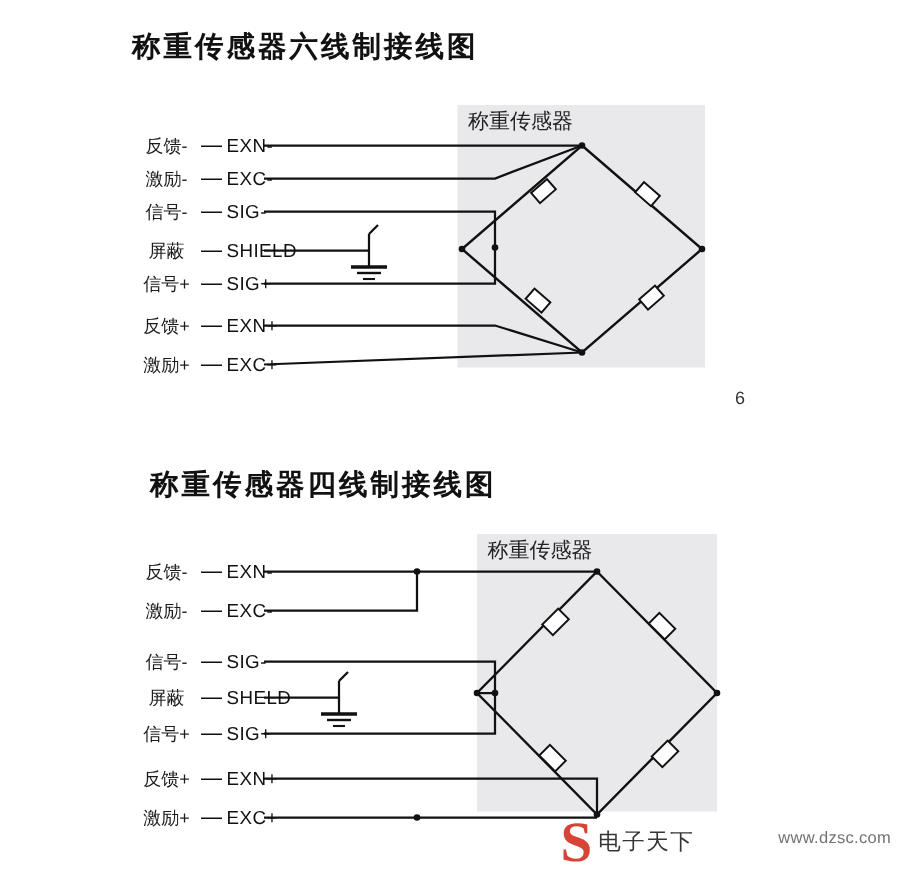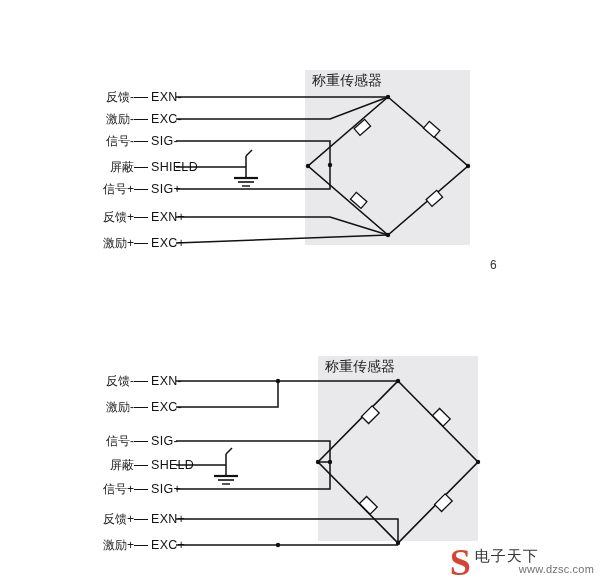--- a/index.html
+++ b/index.html
@@ -41,21 +41,21 @@
     position: absolute;
     height: 18px;
     display: flex;
     align-items: center;
     white-space: nowrap;
   }
   .label-cn {
     font-size: 12px;
     color: #1a1a1a;
     width: 46px;
-    text-align: right;
+    text-align: center;
     letter-spacing: 0px;
   }
   .label-dash {
     display: inline-block;
     width: 14px;
     height: 0;
     border-top: 1.6px solid #111;
     margin-right: 3px;
   }
   .label-en {
@@ -103,40 +103,42 @@
   .wm-logo {
     font-size: 38px;
     font-weight: bold;
     color: #d33a2c;
     font-family: "Liberation Serif", serif;
     line-height: 34px;
     text-shadow: 0 0 2px rgba(255,255,255,0.6);
   }
   .wm-text {
     display: flex;
-    flex-direction: column;
+    flex-direction: row;
     line-height: 1.05;
+    gap: 12px;
   }
   .wm-title {
     font-size: 15px;
     color: #2b2b2b;
     letter-spacing: 1px;
   }
   .wm-url {
     font-size: 11px;
     color: #6a6a6a;
     letter-spacing: 0.2px;
     margin-left: 44px;
   }
 </style>
 </head>
 <body>
 
 <div class="diagram" id="diagram-six">
 
+  <div class="diagram-title">称重传感器六线制接线图</div>
 
   <div class="sensor-box" style="left:305px; top:70px; width:165px; height:175px;"></div>
   <div class="sensor-caption" style="left:312px; top:72px;">称重传感器</div>
 
   <div class="labels">
     <div class="label-row" style="left:88px; top:88px;">
       <span class="label-cn">反馈-</span>
       <span class="label-dash"></span>
       <span class="label-en">EXN-</span>
     </div>
@@ -208,20 +210,21 @@
       <circle cx="468" cy="166" r="2.2"></circle>
       <circle cx="330" cy="165" r="2.2"></circle>
     </g>
   </svg>
 
   <div class="page-number">6</div>
 </div>
 
 <div class="diagram" id="diagram-four">
 
+  <div class="diagram-title">称重传感器四线制接线图</div>
 
   <div class="sensor-box" style="left:318px; top:68px; width:160px; height:185px;"></div>
   <div class="sensor-caption" style="left:325px; top:70px;">称重传感器</div>
 
   <div class="labels">
     <div class="label-row" style="left:88px; top:84px;">
       <span class="label-cn">反馈-</span>
       <span class="label-dash"></span>
       <span class="label-en">EXN-</span>
     </div>

